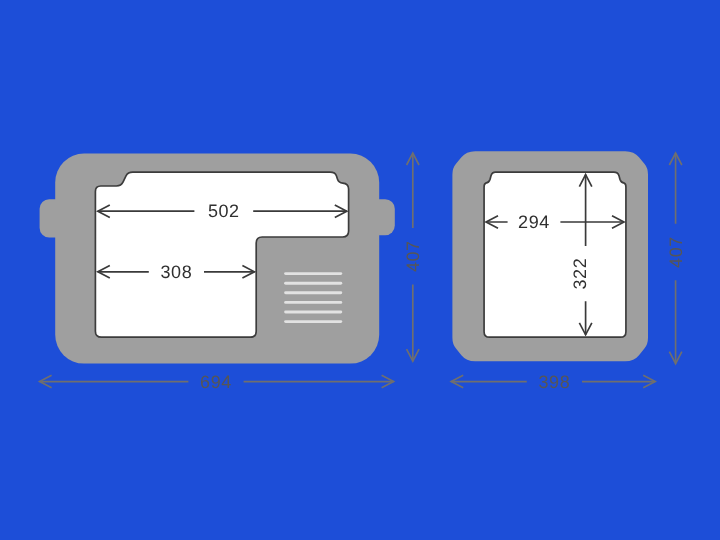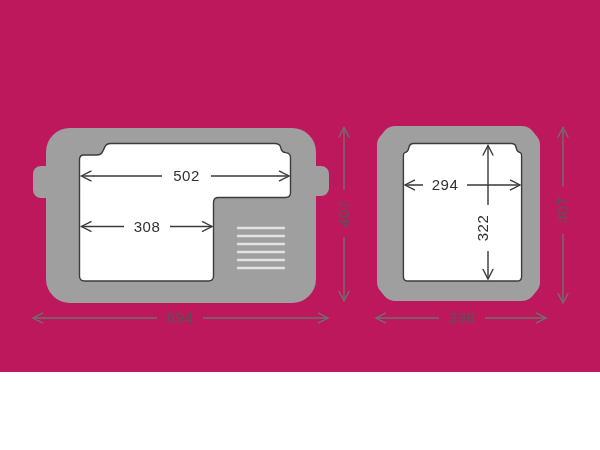--- a/index.html
+++ b/index.html
@@ -1,20 +1,20 @@
 <!DOCTYPE html>
 <html><head>
 <meta charset="utf-8">
 <style>
   html, body { margin: 0; padding: 0; background: #ffffff; }
   .canvas {
     position: relative;
     width: 600px;
-    height: 372px;
-    background: #be185d;
+    height: 450px;
+    background: #1d4ed8;
     overflow: hidden;
     font-family: "Liberation Sans", "DejaVu Sans", sans-serif;
     text-align: center;
   }
   svg { display: block; }
   .dim-inner-line { stroke: #3a3a3a; stroke-width: 1.4; fill: none; }
   .dim-outer-line { stroke: #6f6f6f; stroke-width: 1.4; fill: none; }
   .dim-inner-text {
     fill: #303030; font-size: 15px; letter-spacing: 0.5px;
     text-anchor: middle; font-family: "Liberation Sans", "DejaVu Sans", sans-serif;

